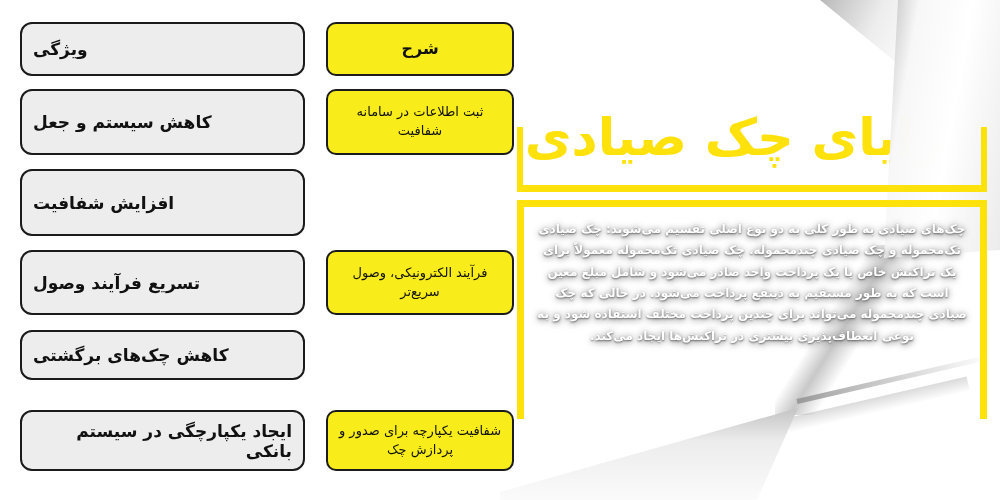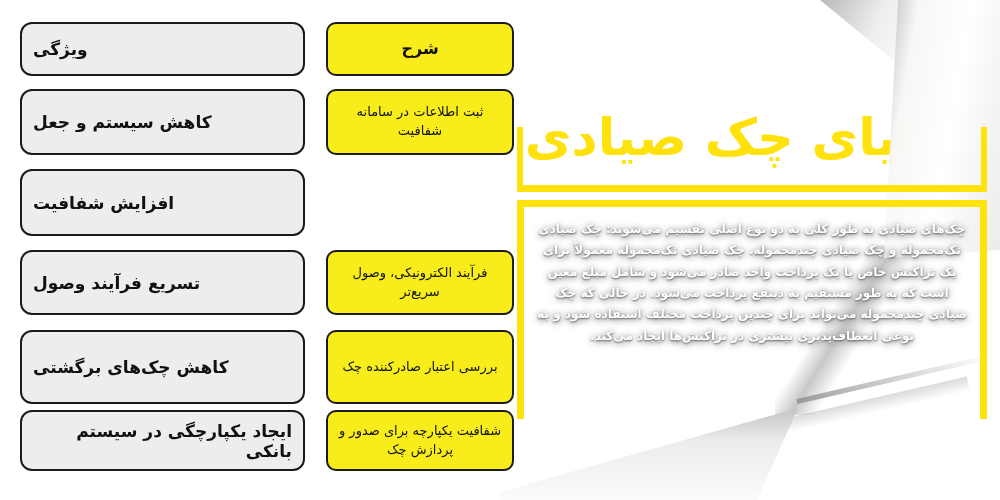--- a/index.html
+++ b/index.html
@@ -76,21 +76,21 @@
     left:326px;width:188px;background:#f8ed1b;border-radius:10px;
     justify-content:center;text-align:center;
     font-size:13px;line-height:1.45;padding:0 9px;align-items:center;
   }
   .desc.header{font-weight:bold;font-size:16px;}
   .txt{direction:rtl;unicode-bidi:plaintext;}
   .r1{top:22px;height:54px}
   .r2{top:89px;height:66px}
   .r3{top:169px;height:67px}
   .r4{top:250px;height:65px}
-  .r5{top:330px;height:74px}
+  .r5{top:330px;height:50px}
   .r6{top:410px;height:61px}
 </style>
 </head>
 <body>
 
 <div class="canvas">
 
   <div class="decor crease-main"></div>
   <div class="decor streak-line"></div>
   <div class="decor streak-soft"></div>
@@ -127,23 +127,20 @@
   <div class="cell feature r4">
     <span class="txt">تسریع فرآیند وصول</span>
   </div>
   <div class="cell desc r4">
     <span class="txt">فرآیند الکترونیکی، وصول سریع‌تر</span>
   </div>
 
   <div class="cell feature r5">
     <span class="txt">کاهش چک‌های برگشتی</span>
   </div>
-  <div class="cell desc r5">
-    <span class="txt">بررسی اعتبار صادرکننده چک</span>
-  </div>
 
   <div class="cell feature r6">
     <span class="txt">ایجاد یکپارچگی در سیستم بانکی</span>
   </div>
   <div class="cell desc r6">
     <span class="txt">شفافیت یکپارچه برای صدور و پردازش چک</span>
   </div>
 
 </div>
 

